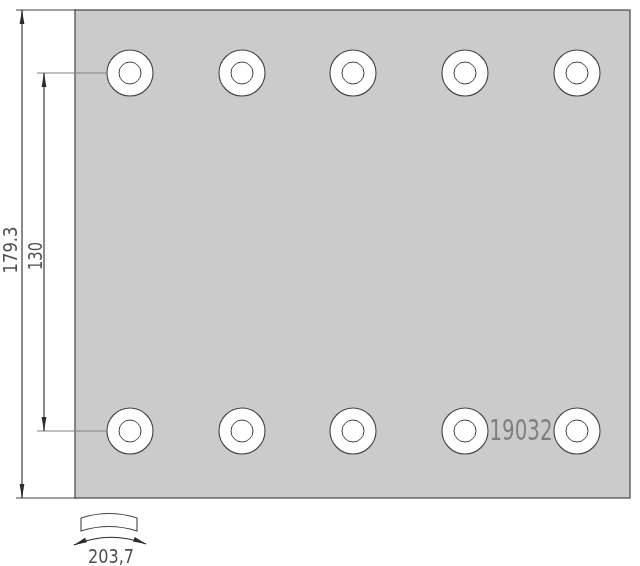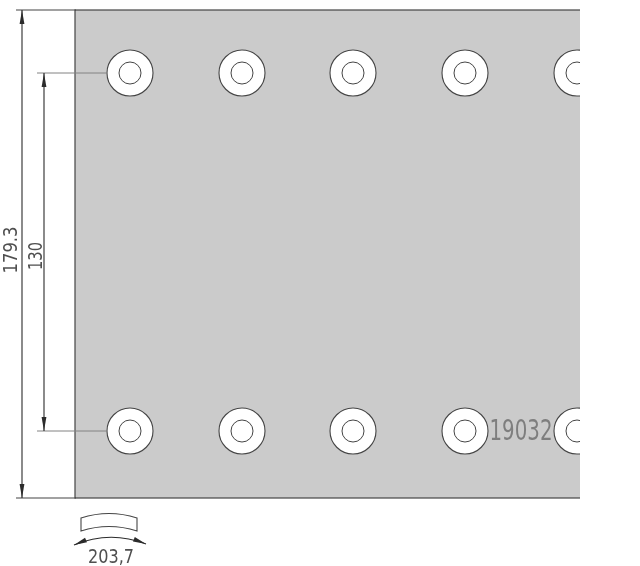--- a/index.html
+++ b/index.html
@@ -2,21 +2,21 @@
 <html style="--background: #ffffff; --plate-fill: #cbcbcb; --outline: #454545; --dim-line: #2b2b2b; --ext-line: #828282; --dim-text: #4f4f4f; --part-text: #7e7e7e;"><head>
 <meta charset="utf-8">
 <style>
   html, body {
     margin: 0;
     padding: 0;
     background: #ffffff;
   }
   .canvas {
     position: relative;
-    width: 580px;
+    width: 640px;
     height: 566px;
     background: var(--background, #ffffff);
     font-family: "DejaVu Sans", sans-serif;
     overflow: hidden;
   }
   svg { display: block; }
   .plate {
     fill: var(--plate-fill, #cbcbcb);
     stroke: var(--outline, #454545);
     stroke-width: 1.2;

